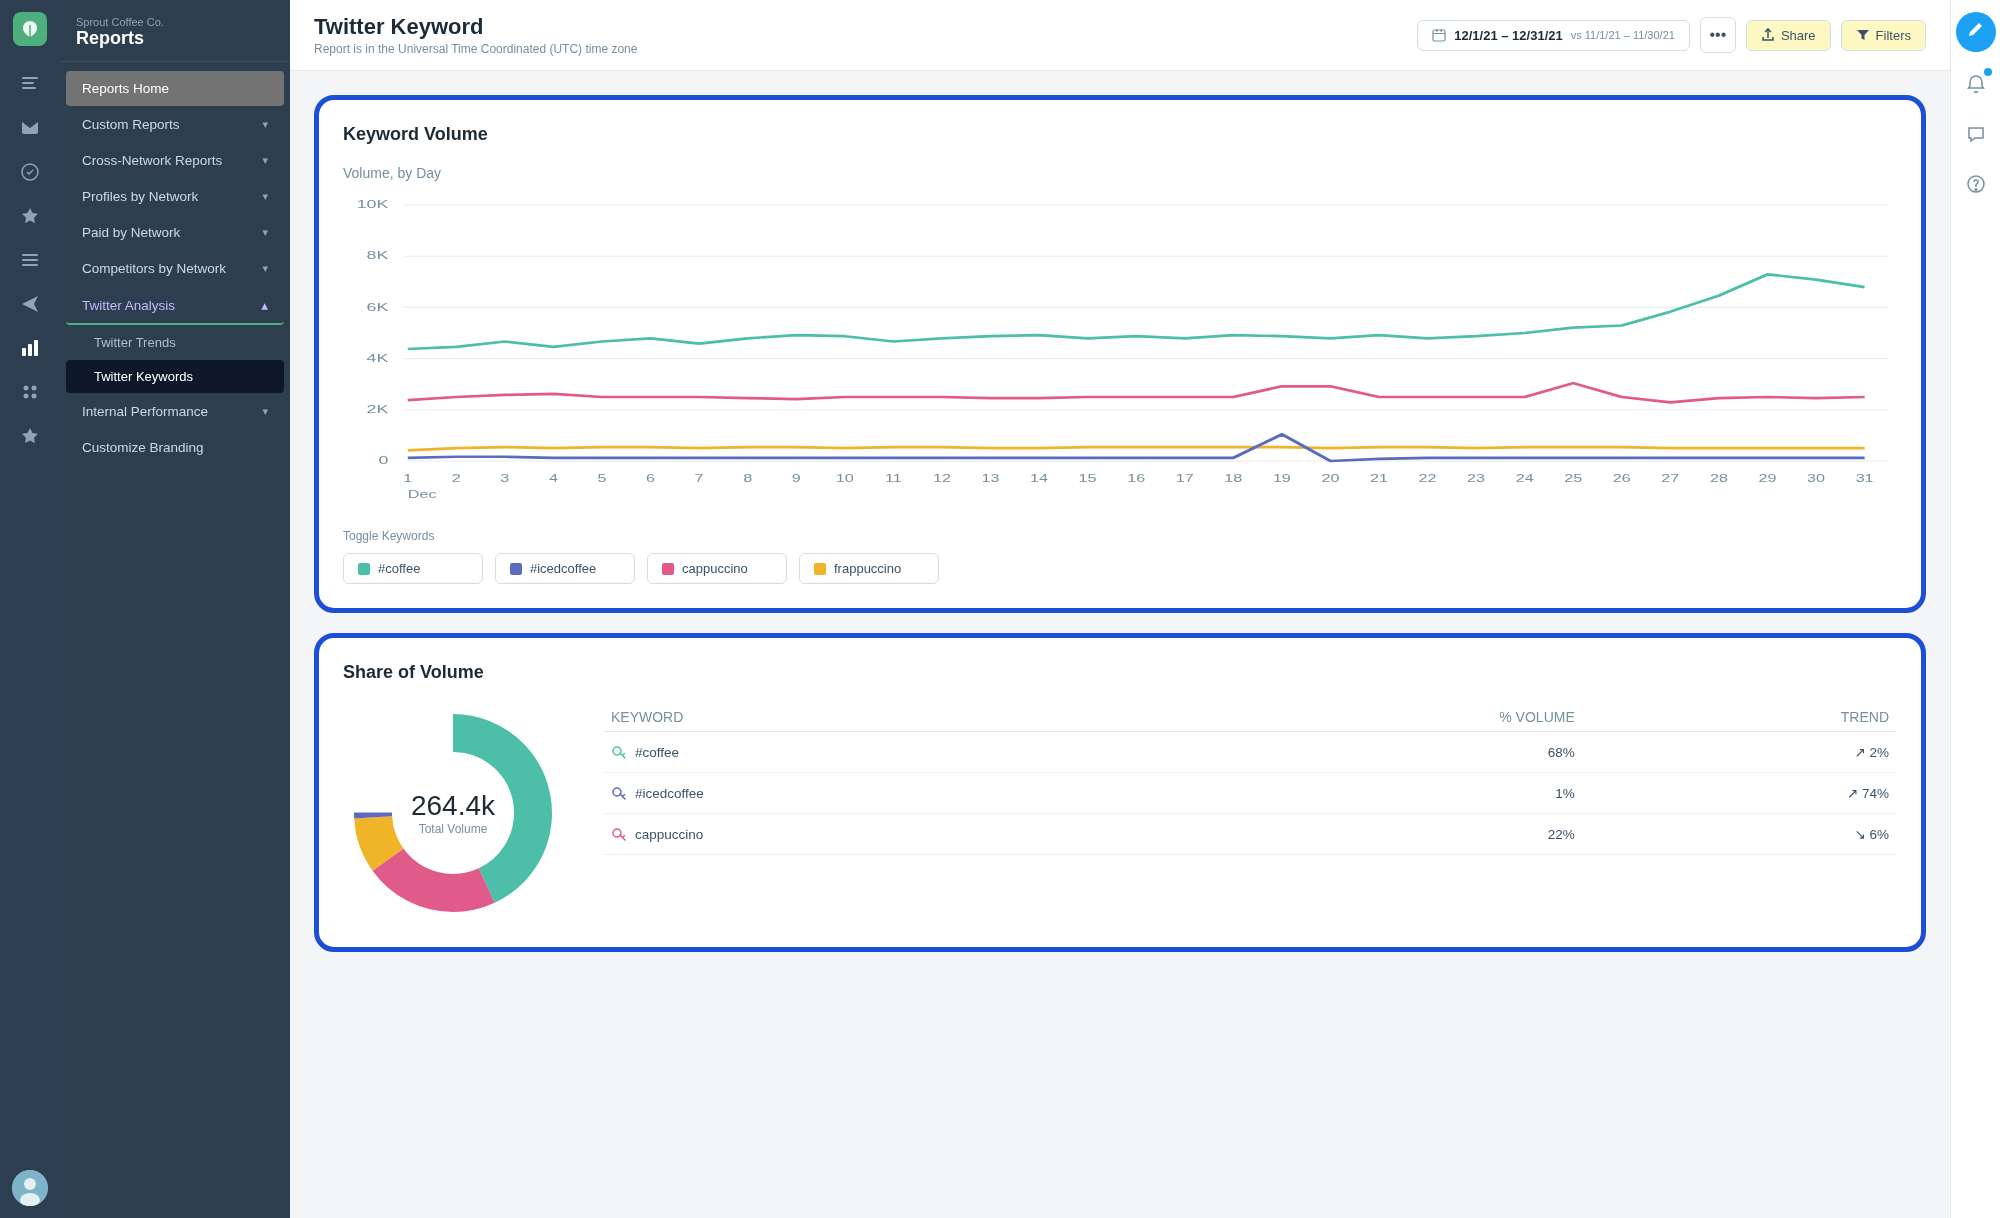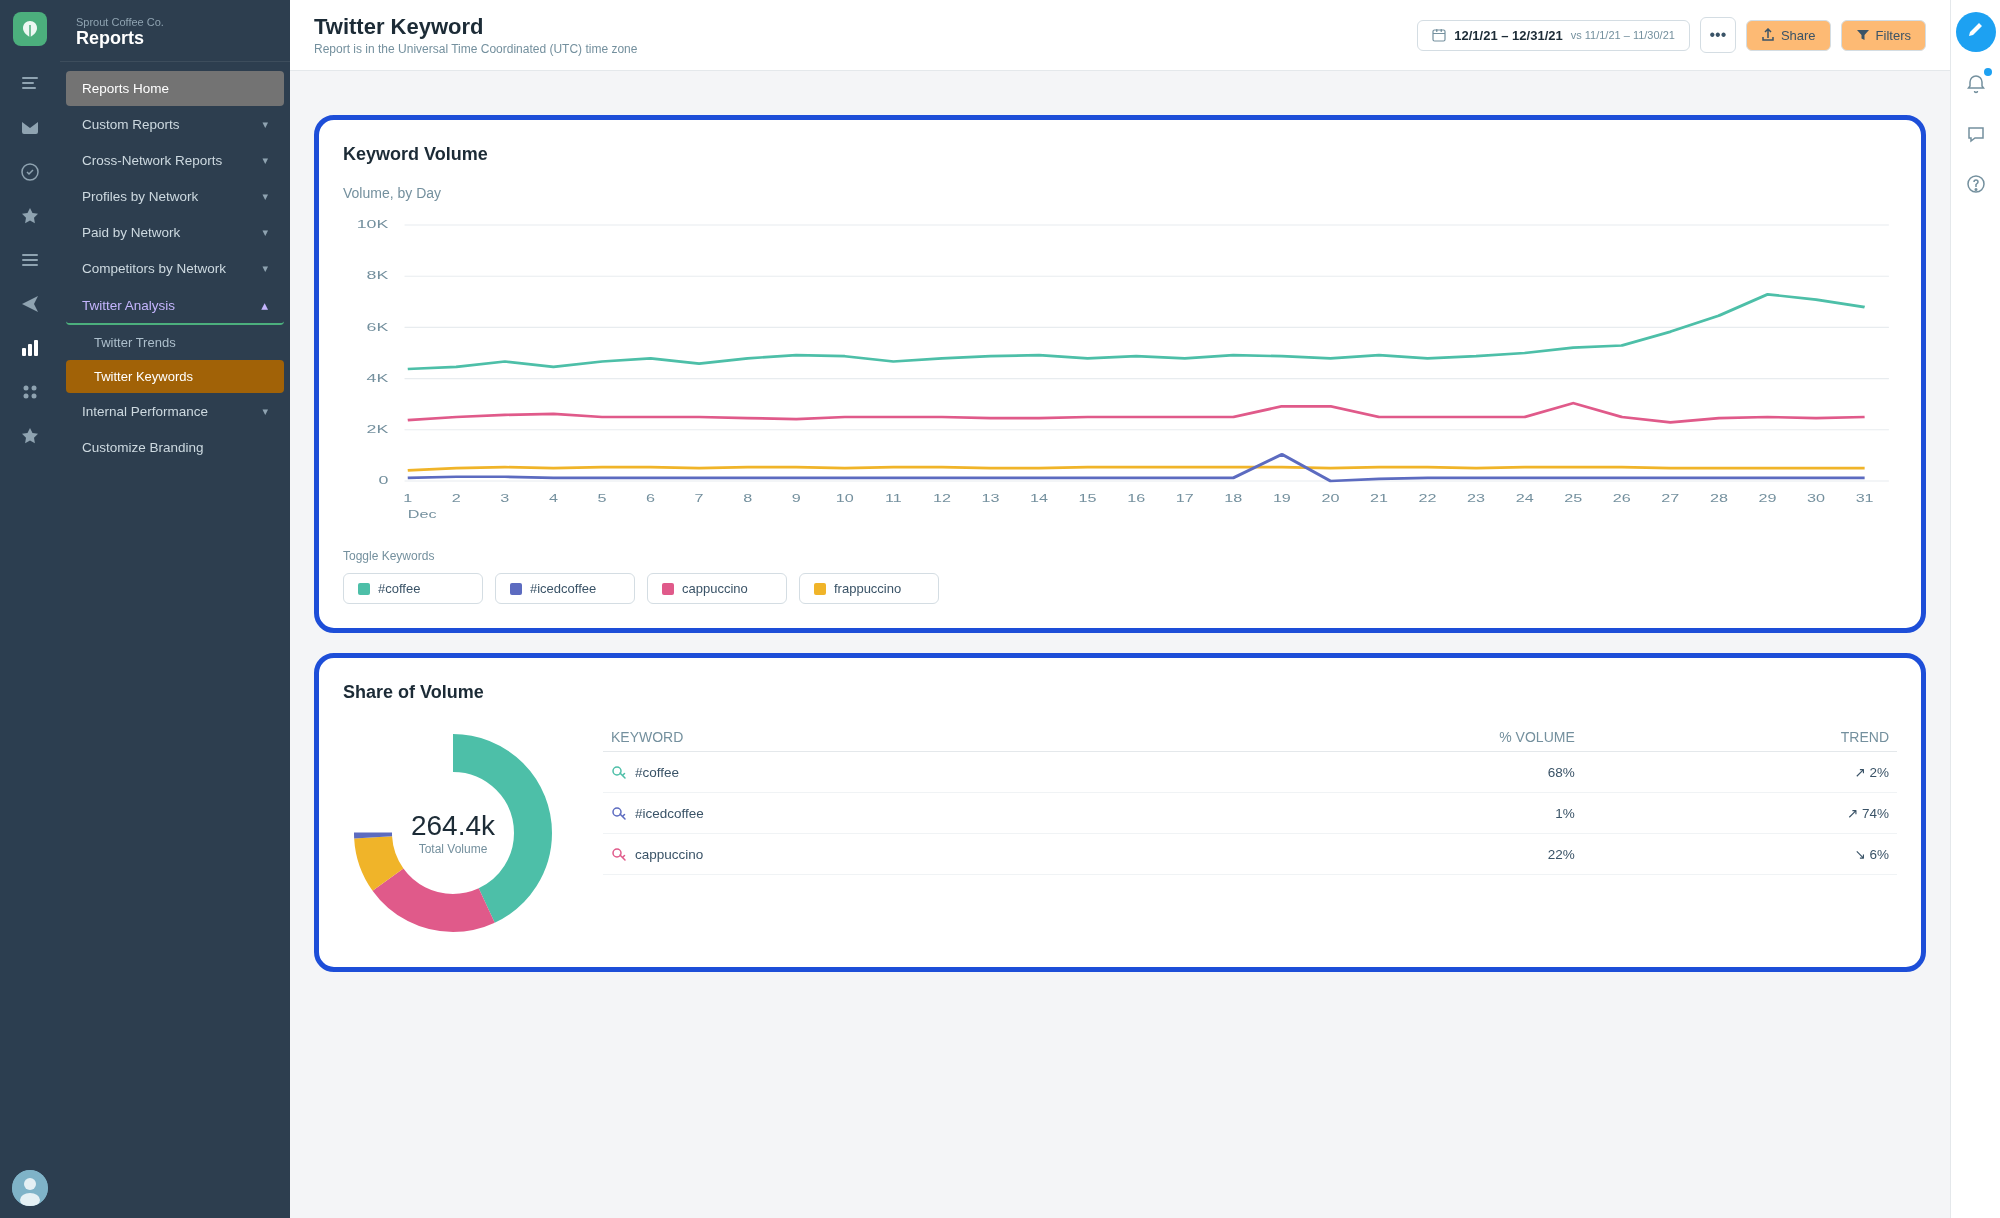--- a/index.html
+++ b/index.html
@@ -57,55 +57,54 @@
       border-radius: 4px; margin: 1px 6px;
     }
     .sidebar-item.active { background: #737373; color: white; }
     .sidebar-item .chevron { font-size: 11px; color: #8fa3b1; }
 
     .sidebar-sub-item {
       display: flex; align-items: center;
       padding: 9px 16px 9px 28px; cursor: pointer; font-size: 13px; color: #adbfcc;
       border-radius: 4px; margin: 1px 6px;
     }
-    .sidebar-sub-item.active { background: #a16207; color: white; }
+    .sidebar-sub-item.active { background: #0f172a; color: white; }
 
     .twitter-analysis-label {
       display: flex; align-items: center; justify-content: space-between;
       padding: 10px 16px; cursor: pointer; font-size: 13.5px; color: #c4b5fd;
       border-radius: 4px; margin: 1px 6px;
       border-bottom: 2px solid #4caf7d;
     }
 
     
     .main-content {
       flex: 1;
       display: flex;
       flex-direction: column;
       overflow: hidden;
-      gap: 20px;
     }
 
     
     .header {
       background: white;
       padding: 14px 24px;
       display: flex;
       align-items: center;
       justify-content: space-between;
       border-bottom: 1px solid #e4e8eb;
     }
     .header-left .report-title { font-size: 22px; font-weight: 700; color: #1c2b36; }
     .header-left .report-subtitle { font-size: 12px; color: #74909e; margin-top: 2px; }
 
     .header-right { display: flex; align-items: center; gap: 10px; }
     .btn {
       display: flex; align-items: center; gap: 6px;
       padding: 7px 14px; border: 1px solid #d4dde3; border-radius: 6px;
-      background: #fdba74; cursor: pointer; font-size: 13px; color: #3a5367; font-weight: 500;
+      background: #fef9c3; cursor: pointer; font-size: 13px; color: #3a5367; font-weight: 500;
     }
     .btn-date {
       padding: 7px 14px; border: 1px solid #d4dde3; border-radius: 6px;
       background: white; cursor: pointer; font-size: 13px; color: #3a5367; font-weight: 500;
       display: flex; align-items: center; gap: 8px;
     }
     .btn-date .date-text { color: #1c2b36; font-weight: 600; }
     .btn-date .vs-text { color: #74909e; font-size: 11px; }
 
     .btn-icon-only {

